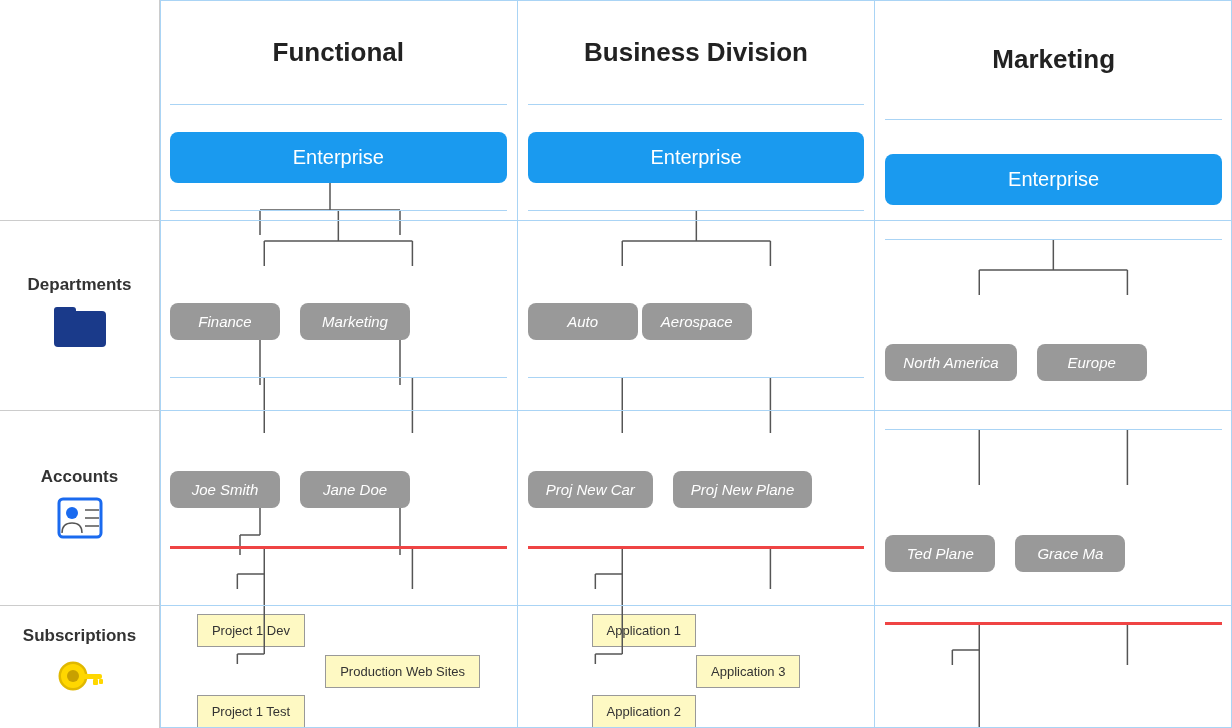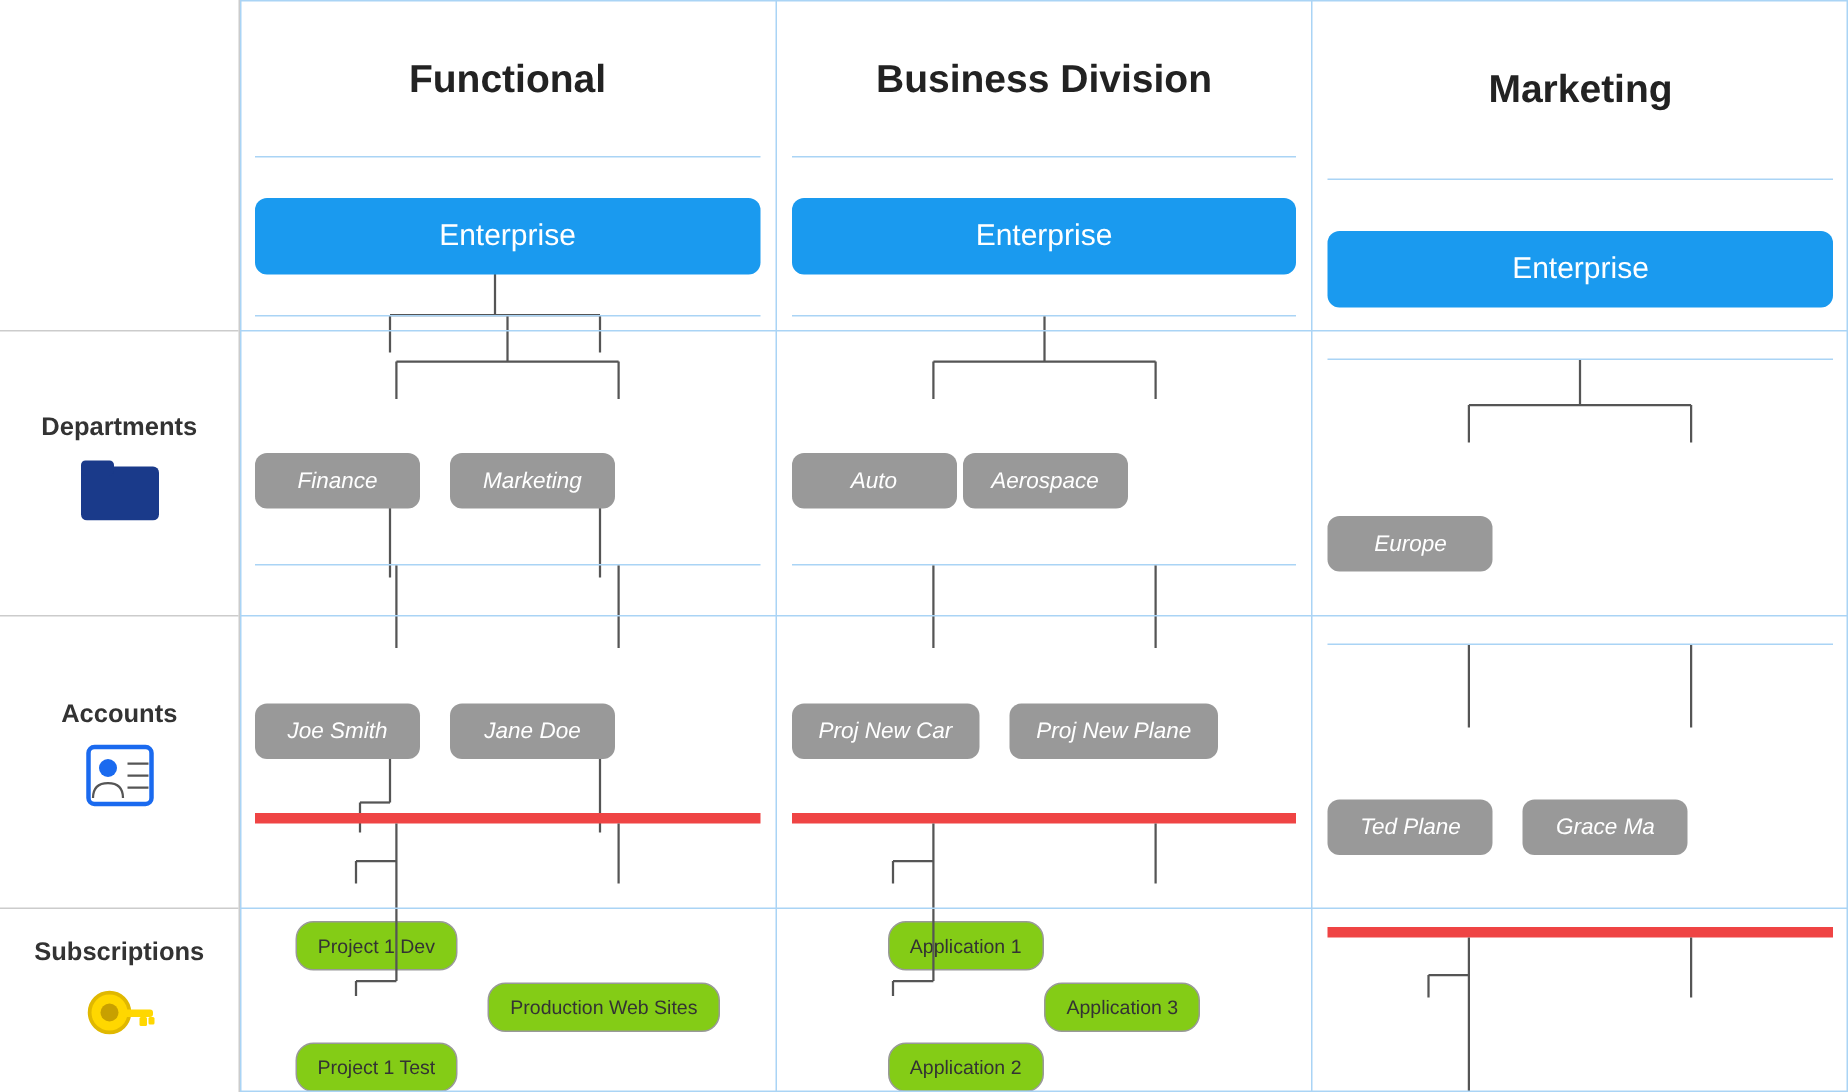--- a/index.html
+++ b/index.html
@@ -112,21 +112,21 @@
 
     .row-section.dept-row {
       height: 190px;
       justify-content: center;
       border-bottom: 1px solid #aad4f5;
     }
 
     .row-section.accounts-row {
       height: 195px;
       justify-content: center;
-      border-bottom: 7px solid #ef4444;
+      border-bottom: 3px solid #ef4444;
     }
 
     .row-section.subs-row {
       flex: 1;
       justify-content: flex-start;
       padding-top: 15px;
     }
 
     
     .node-blue {
@@ -146,24 +146,24 @@
       border-radius: 8px;
       padding: 10px 18px;
       font-size: 15px;
       font-weight: 400;
       text-align: center;
       min-width: 110px;
       font-style: italic;
     }
 
     .node-white {
-      background: #84cc16;
+      background: #fef9c3;
       color: #333;
       border: 1.5px solid #999;
-      border-radius: 12px;
+      border-radius: 0;
       padding: 8px 14px;
       font-size: 13px;
       font-weight: 400;
       text-align: center;
       min-width: 100px;
       margin-top: 40px;
     }
 
     
     svg.connectors {
@@ -380,20 +380,21 @@
       </div>
 
       <div class="row-section dept-row" style="position:relative;">
         <svg style="position:absolute;top:0;left:0;width:100%;height:100%;overflow:visible;">
           <line x1="50%" y1="0" x2="50%" y2="30"></line>
           <line x1="28%" y1="30" x2="72%" y2="30"></line>
           <line x1="28%" y1="30" x2="28%" y2="55"></line>
           <line x1="72%" y1="30" x2="72%" y2="55"></line>
         </svg>
         <div style="display:flex; gap:20px; margin-top:55px;">
+          <div class="node-gray" style="min-width:110px;">North America</div>
           <div class="node-gray">Europe</div>
         </div>
       </div>
 
       <div class="row-section accounts-row" style="position:relative;">
         <svg style="position:absolute;top:0;left:0;width:100%;height:100%;overflow:visible;">
           <line x1="28%" y1="0" x2="28%" y2="55"></line>
           <line x1="72%" y1="0" x2="72%" y2="55"></line>
         </svg>
         <div style="display:flex; gap:20px; margin-top:55px;">

